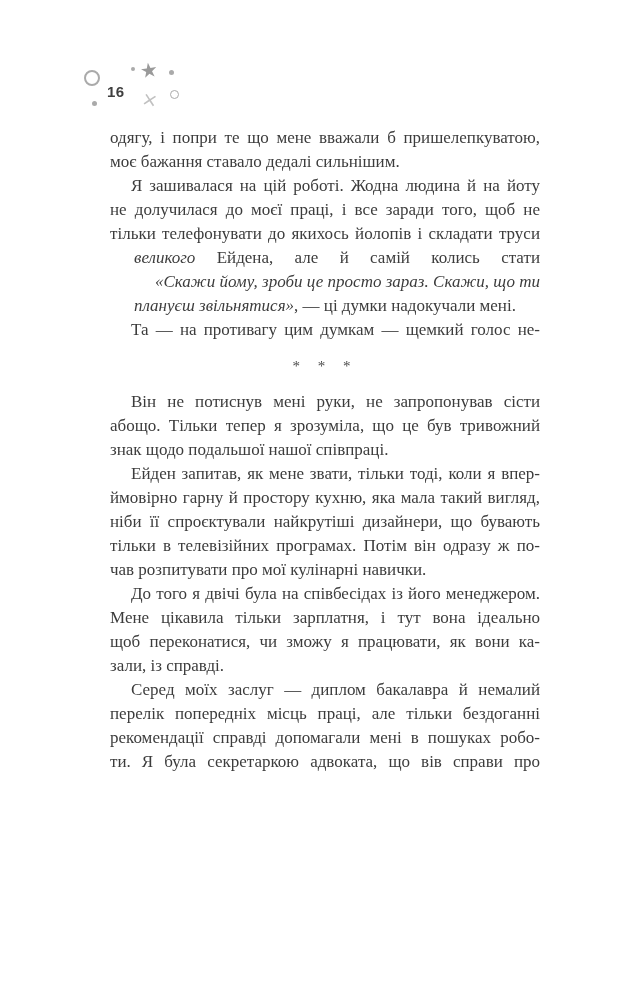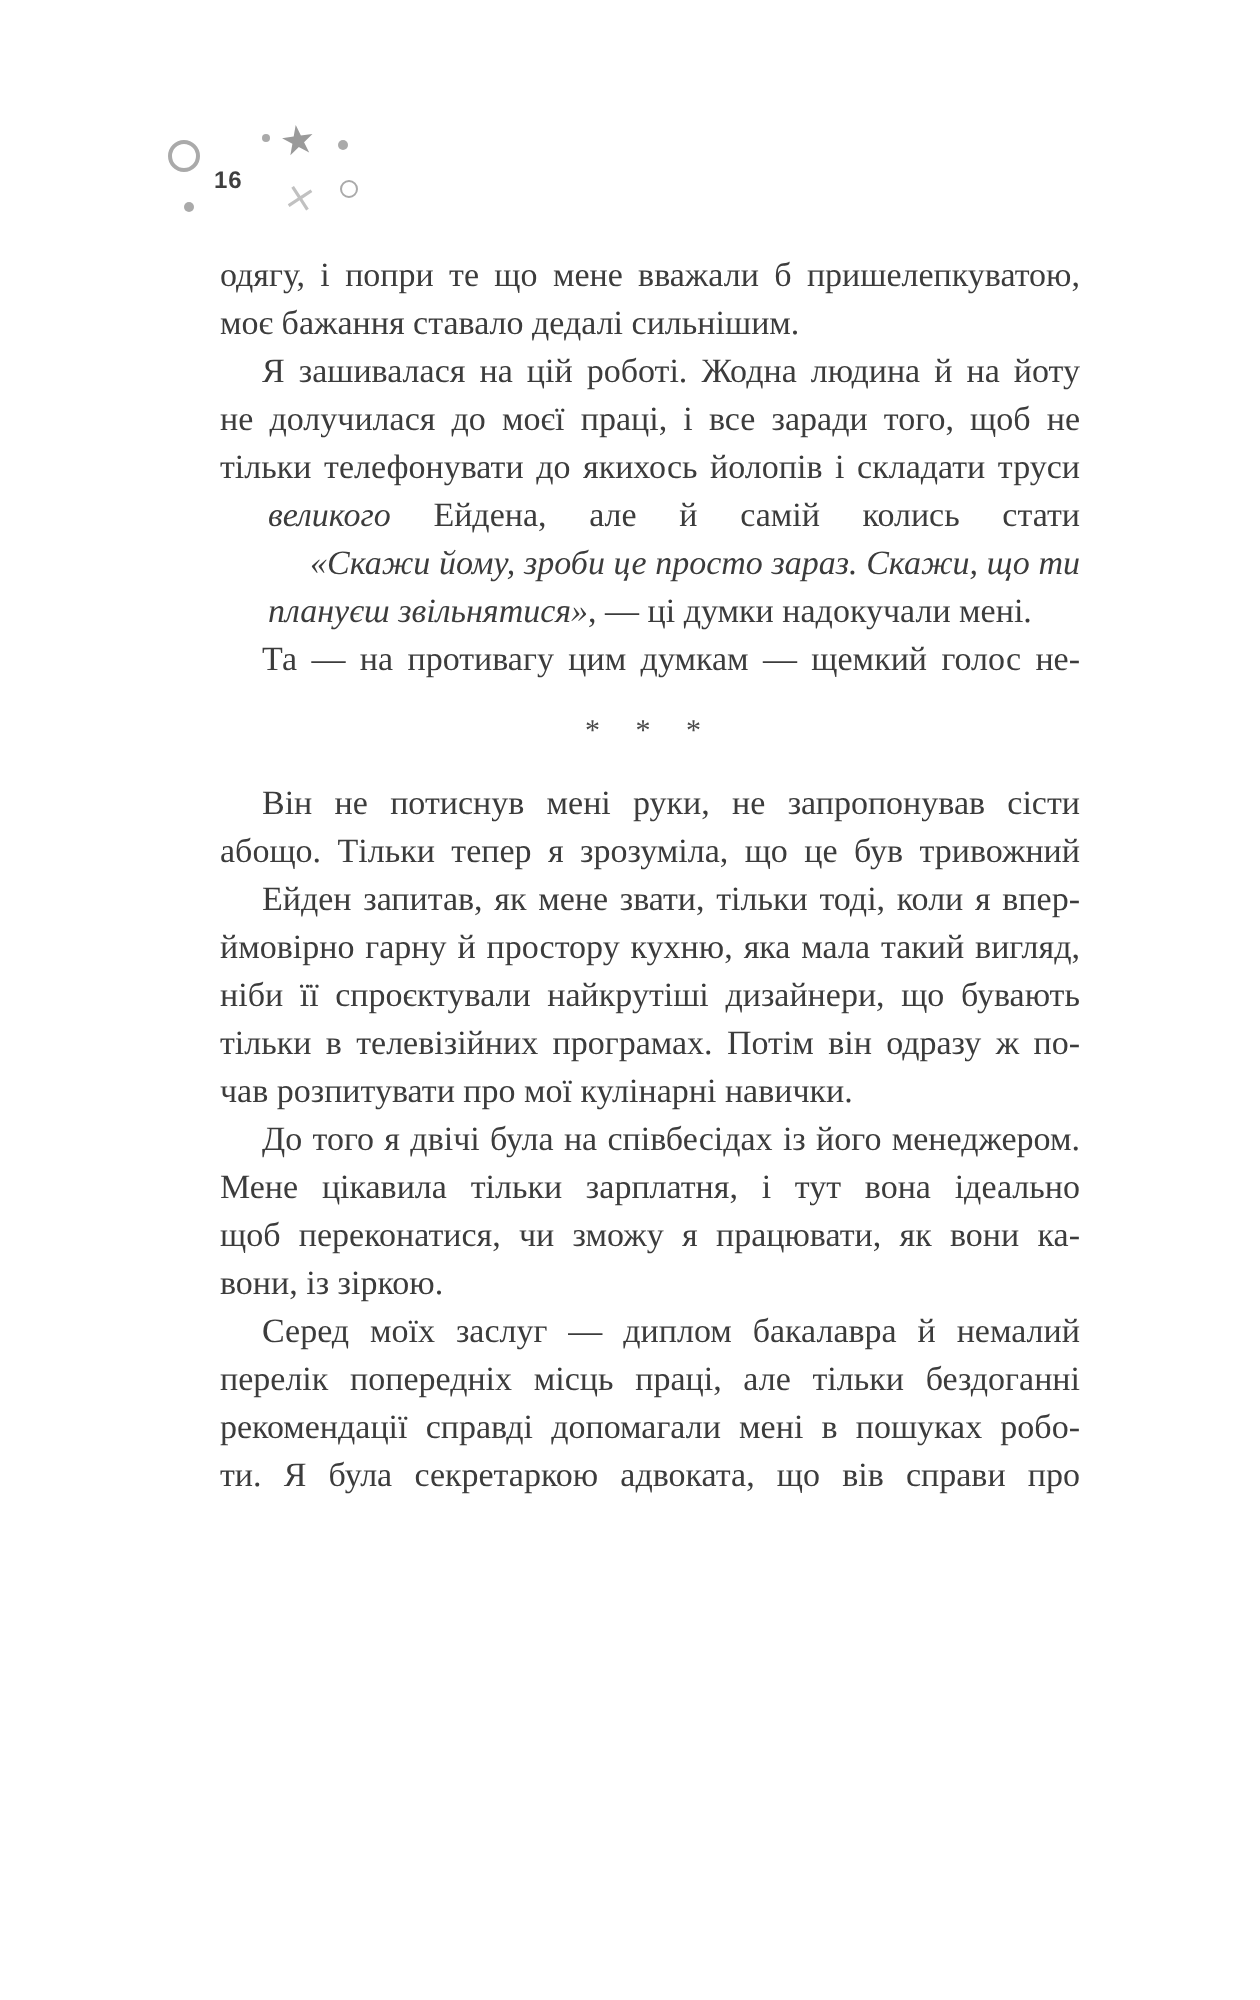--- a/index.html
+++ b/index.html
@@ -43,21 +43,21 @@
     font-size:19px;line-height:19px;color:var(--xmark);
     transform:rotate(12deg);
   }
   .circle-small{
     left:170px;top:90px;width:9px;height:9px;
     border:1.5px solid var(--decor);border-radius:50%;
   }
   .page-number{
     position:absolute;left:107px;top:83px;
     font-family:"Liberation Sans","DejaVu Sans",sans-serif;
-    font-size:12px;font-weight:600;letter-spacing:0.5px;
+    font-size:15px;font-weight:600;letter-spacing:0.5px;
     color:var(--pagenum);
   }
   
   .text-block{
     position:absolute;left:110px;top:126px;width:430px;
     font-size:17px;line-height:24px;
   }
   .para{margin:0;}
   .line{
     height:24px;line-height:24px;overflow:hidden;
@@ -100,33 +100,34 @@
         <div class="line first"><span class="it">«Скажи йому, зроби це просто зараз. Скажи, що ти</span></div>
         <div class="line last"><span class="it">плануєш звільнятися»</span><span>, — ці думки надокучали мені.</span></div>
       </div>
       <div class="para">
         <div class="line first"><span>Та — на противагу цим думкам — щемкий голос не-</span></div>
       </div>
       <div class="separator">* * *</div>
       <div class="para">
         <div class="line first"><span>Він не потиснув мені руки, не запропонував сісти</span></div>
         <div class="line"><span>абощо. Тільки тепер я зрозуміла, що це був тривожний</span></div>
+        <div class="line last"><span>знак щодо подальшої нашої співпраці.</span></div>
       </div>
       <div class="para">
         <div class="line first"><span>Ейден запитав, як мене звати, тільки тоді, коли я впер-</span></div>
         <div class="line"><span>ймовірно гарну й простору кухню, яка мала такий вигляд,</span></div>
         <div class="line"><span>ніби її спроєктували найкрутіші дизайнери, що бувають</span></div>
         <div class="line"><span>тільки в телевізійних програмах. Потім він одразу ж по-</span></div>
         <div class="line last"><span>чав розпитувати про мої кулінарні навички.</span></div>
       </div>
       <div class="para">
         <div class="line first"><span>До того я двічі була на співбесідах із його менеджером.</span></div>
         <div class="line"><span>Мене цікавила тільки зарплатня, і тут вона ідеально</span></div>
         <div class="line"><span>щоб переконатися, чи зможу я працювати, як вони ка-</span></div>
-        <div class="line last"><span>вони, із зіркою.</span></div>
+        <div class="line last"><span>зали, із справді.</span></div>
       </div>
       <div class="para">
         <div class="line first"><span>Серед моїх заслуг — диплом бакалавра й немалий</span></div>
         <div class="line"><span>перелік попередніх місць праці, але тільки бездоганні</span></div>
         <div class="line"><span>рекомендації справді допомагали мені в пошуках робо-</span></div>
         <div class="line"><span>ти. Я була секретаркою адвоката, що вів справи про</span></div>
       </div>
     </div>
 
 </div>

